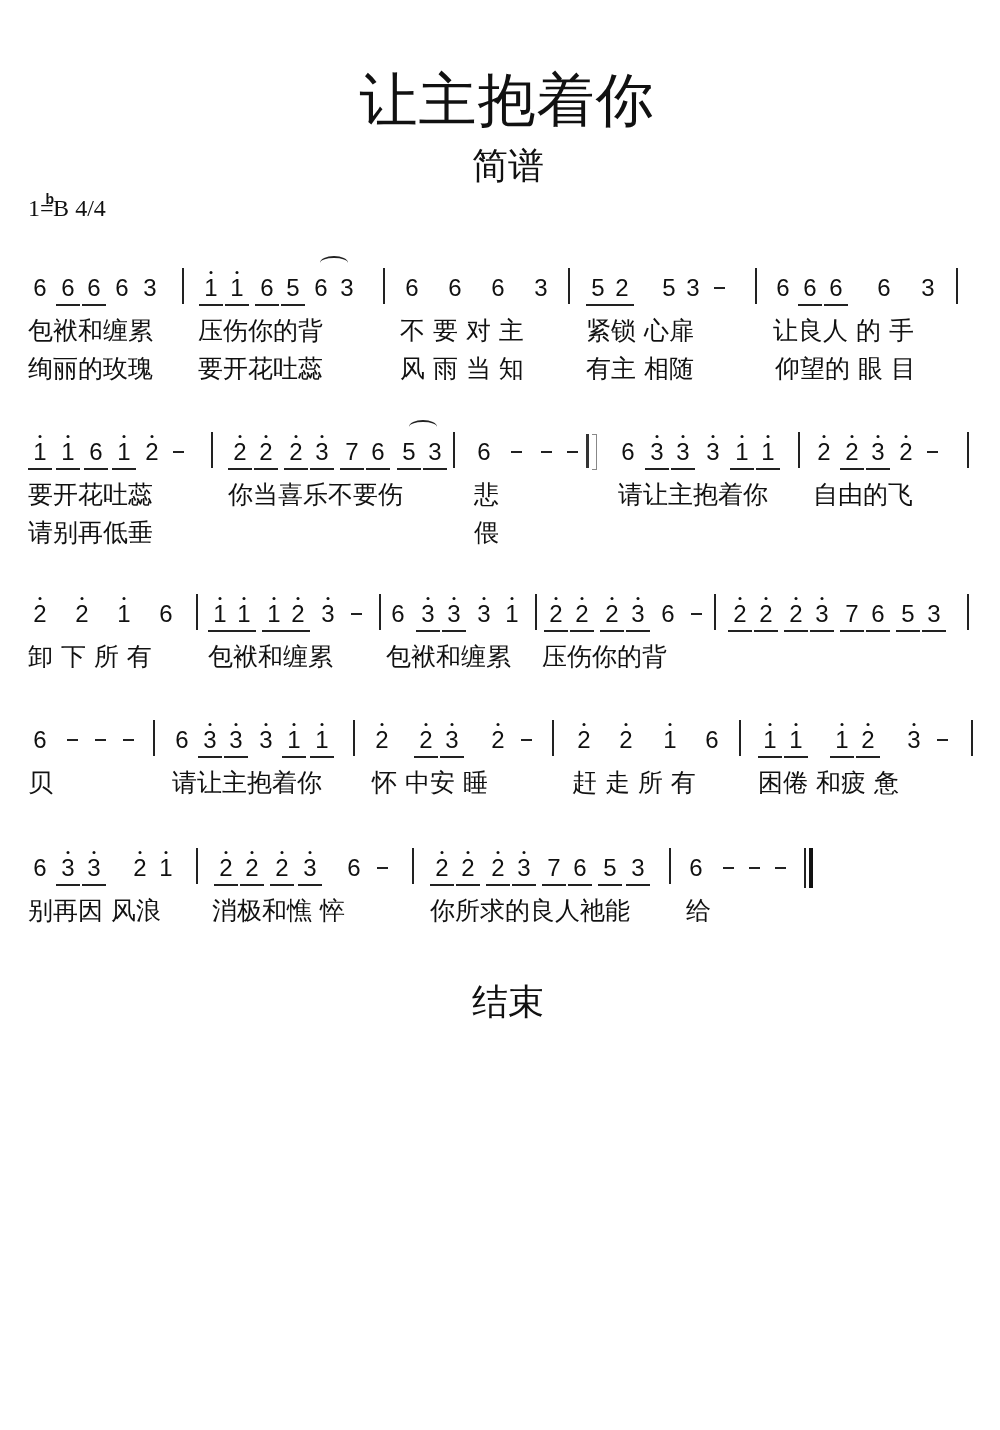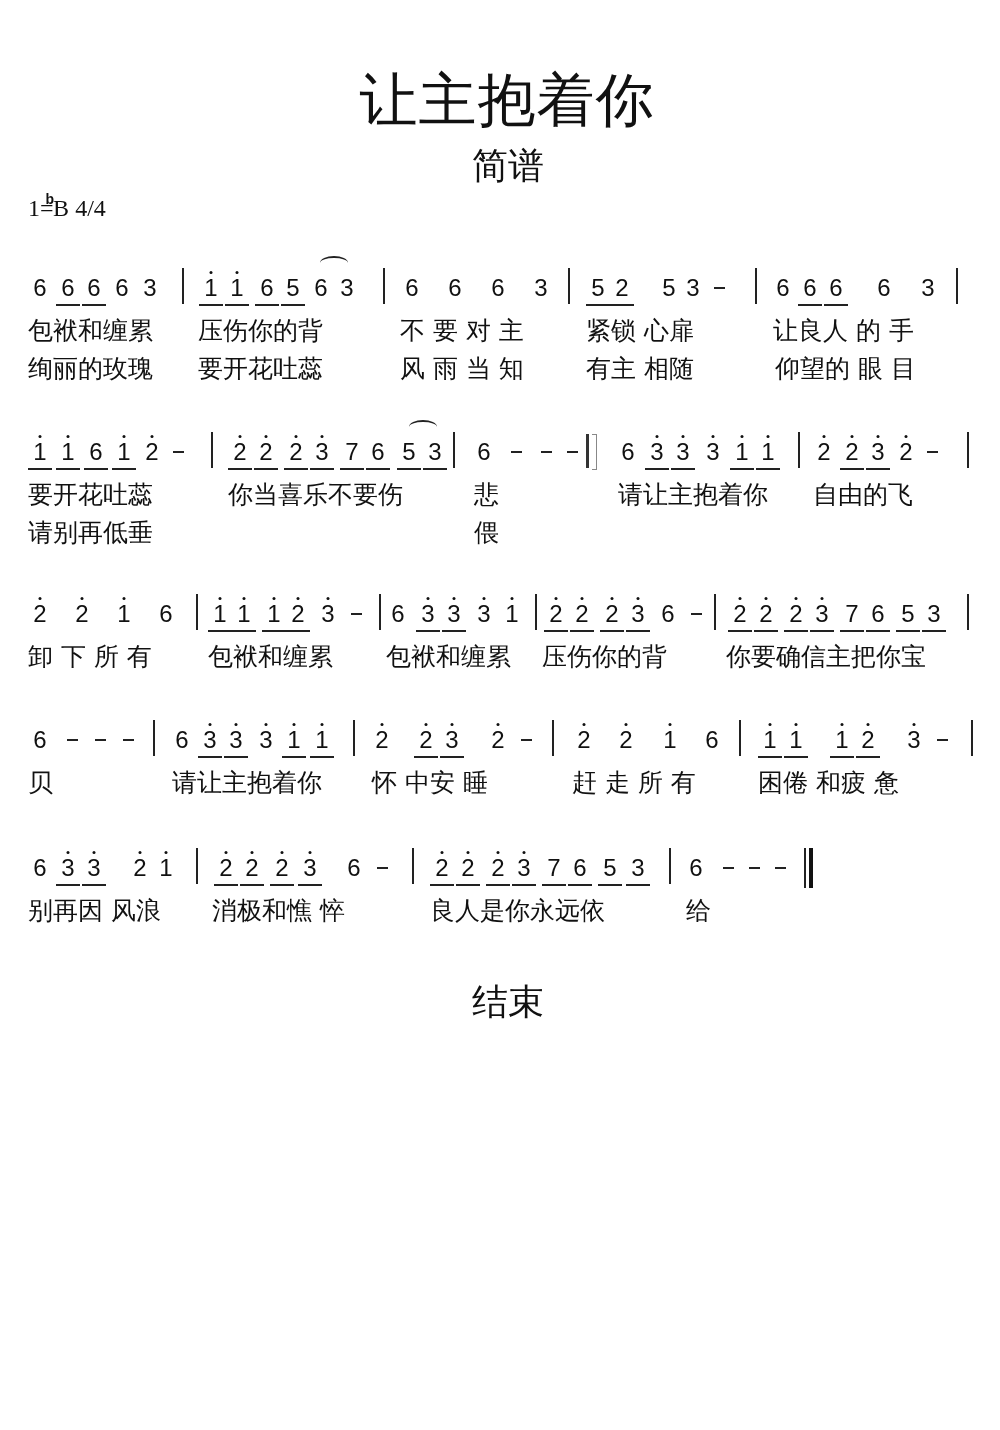--- a/index.html
+++ b/index.html
@@ -291,21 +291,20 @@
     <span class="el note ul" style="left:840px">6</span>
     <span class="el note ul" style="left:870px">5</span>
     <span class="el note ul" style="left:896px">3</span>
     <span class="bar" style="left:939px"></span>
   </div>
   <div class="lrow" style="margin-top:6px">
     <span class="lyr" style="left:0">卸 下 所 有</span>
     <span class="lyr" style="left:180px">包袱和缠累</span>
     <span class="lyr" style="left:358px">包袱和缠累</span>
     <span class="lyr" style="left:514px">压伤你的背</span>
-    <span class="lyr" style="left:698px">你要确信主把你宝</span>
   </div>
 </div>
 
 <div class="system" style="top:720px;">
   <div class="nrow">
     <span class="el note" style="left:2px">6</span>
     <span class="el dash" style="left:36px"></span>
     <span class="el dash" style="left:64px"></span>
     <span class="el dash" style="left:92px"></span>
     <span class="bar" style="left:125px"></span>
@@ -457,18 +456,18 @@
     <span class="bar" style="left:641px"></span>
     <span class="el note" style="left:658px">6</span>
     <span class="el dash" style="left:692px"></span>
     <span class="el dash" style="left:718px"></span>
     <span class="el dash" style="left:744px"></span>
     <span class="dbar" style="left:776px"></span>
   </div>
   <div class="lrow" style="margin-top:6px">
     <span class="lyr" style="left:0">别再因 风浪</span>
     <span class="lyr" style="left:184px">消极和憔 悴</span>
-    <span class="lyr" style="left:402px">良人是你永远依</span>
+    <span class="lyr" style="left:402px">你所求的良人祂能</span>
     <span class="lyr" style="left:658px">给</span>
   </div>
 </div>
 
 <div class="end">结束</div>
 
 </body></html>

